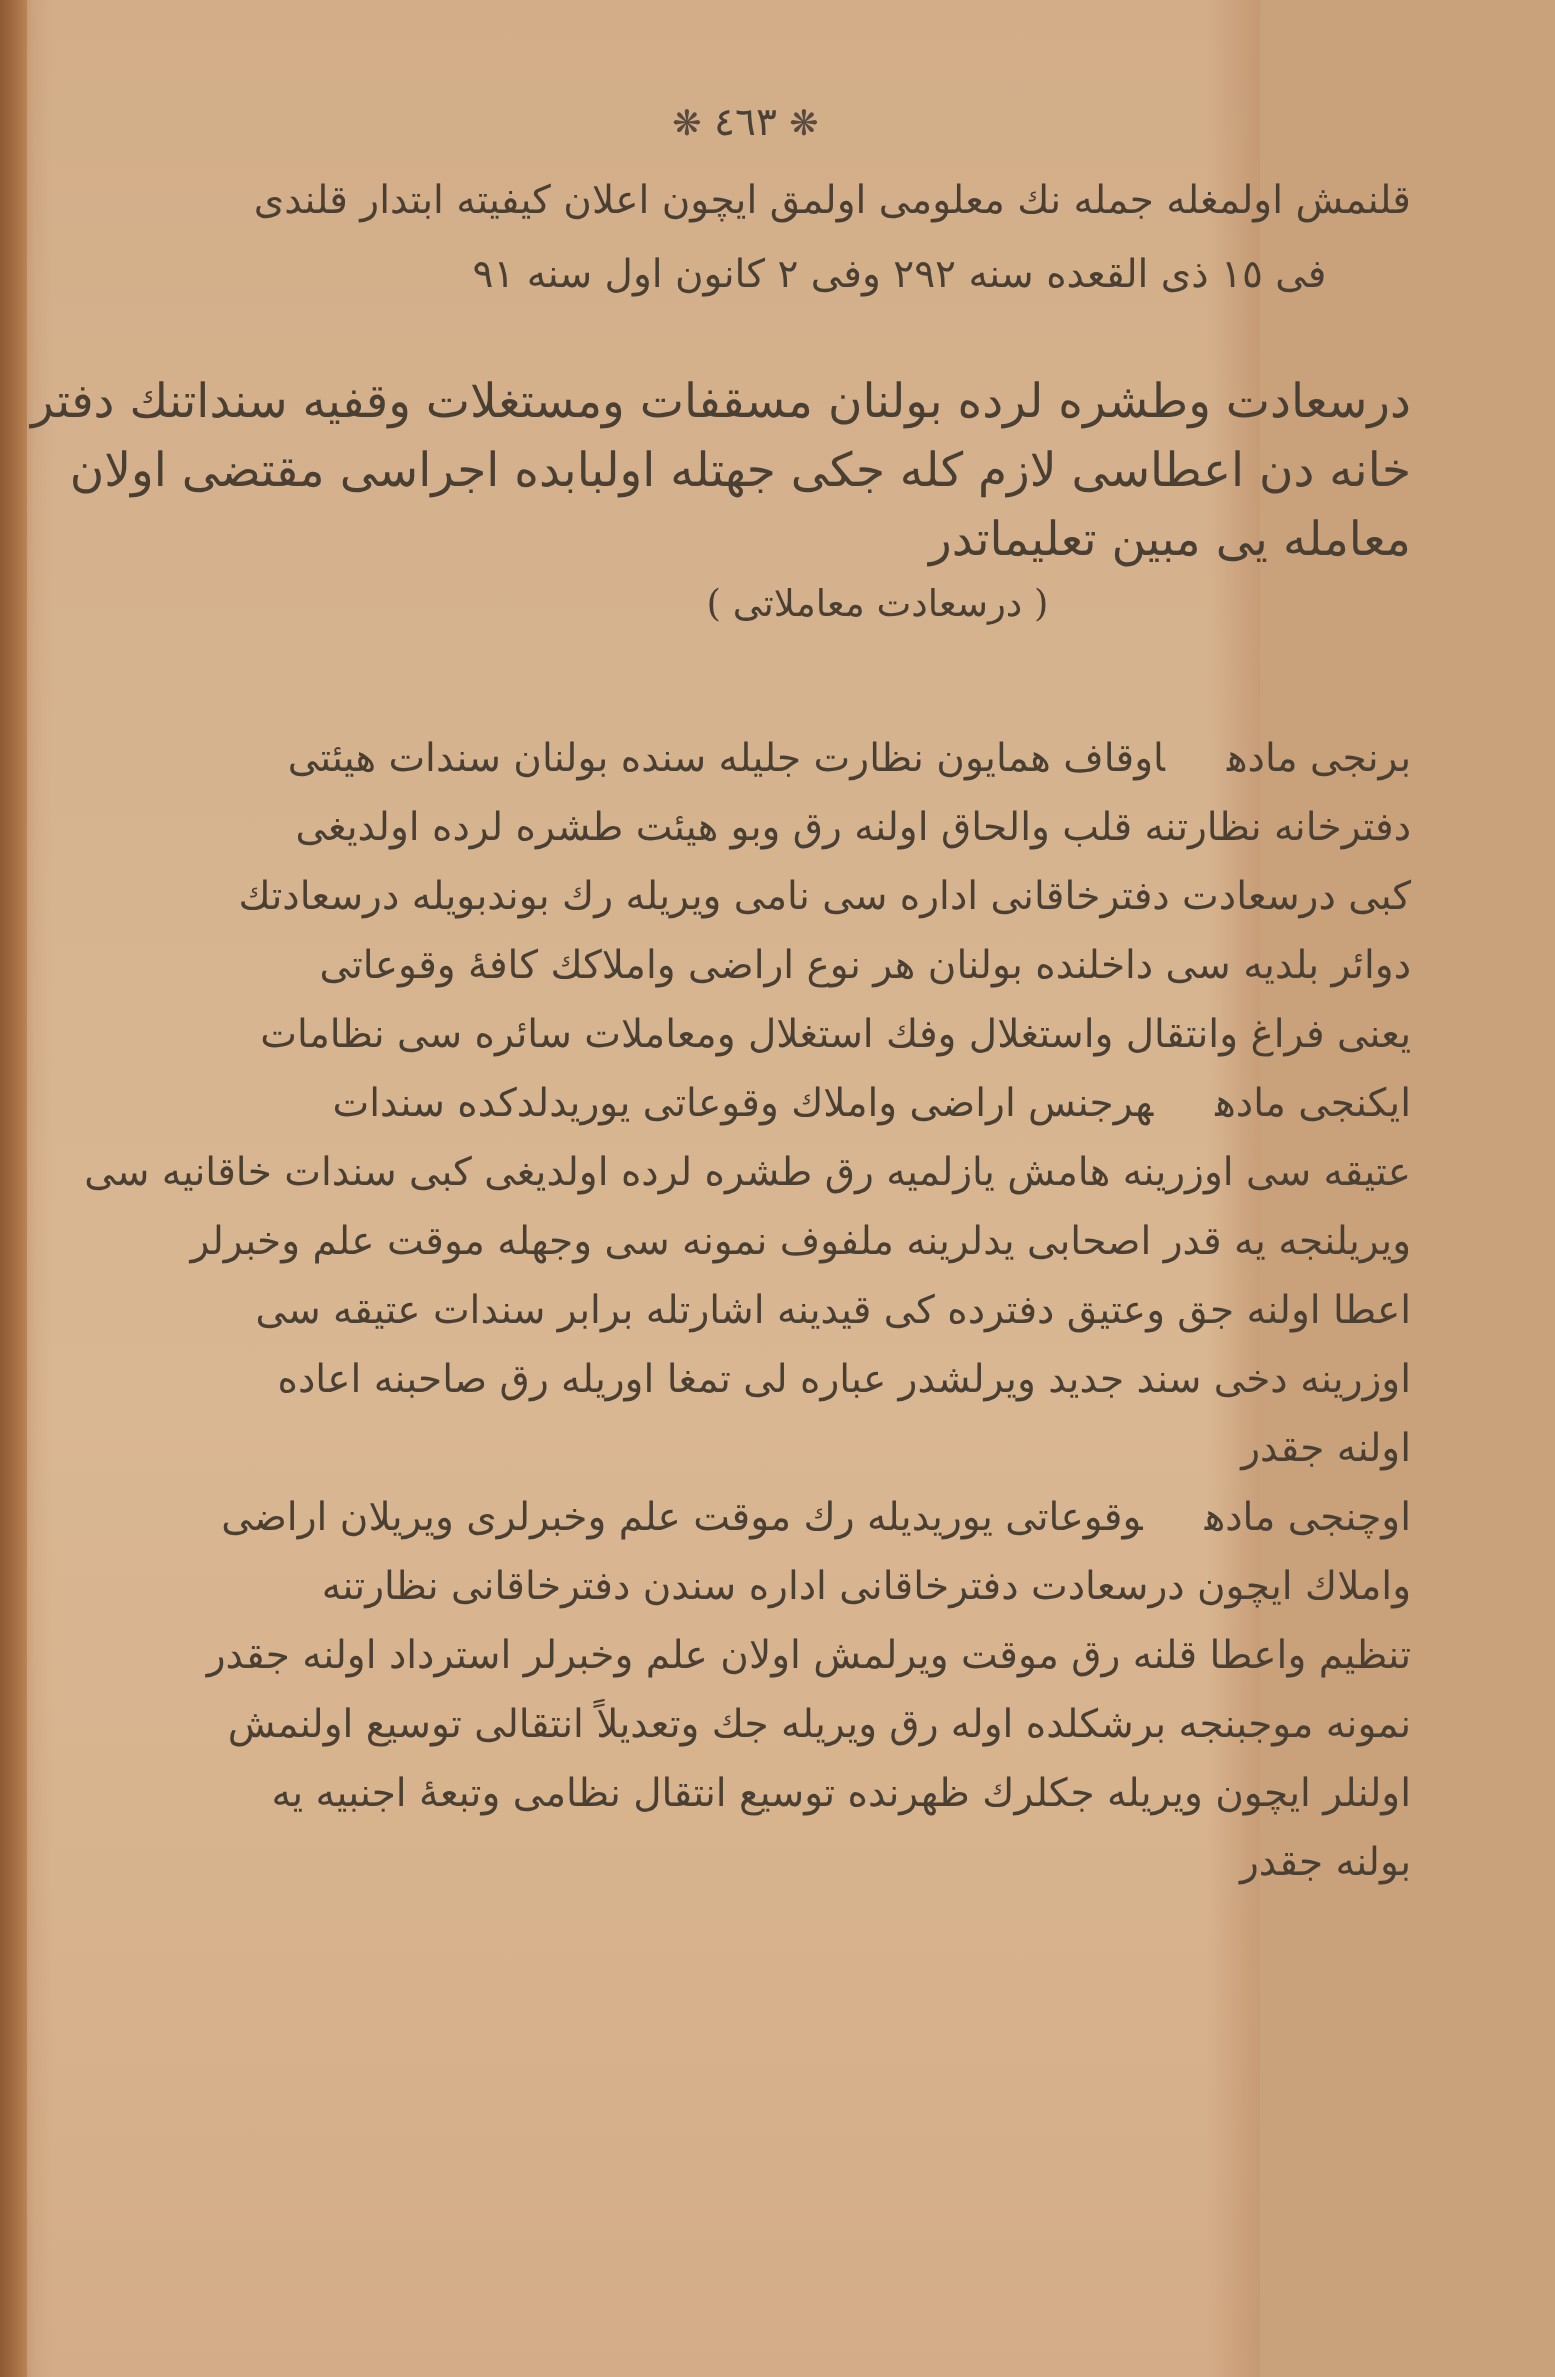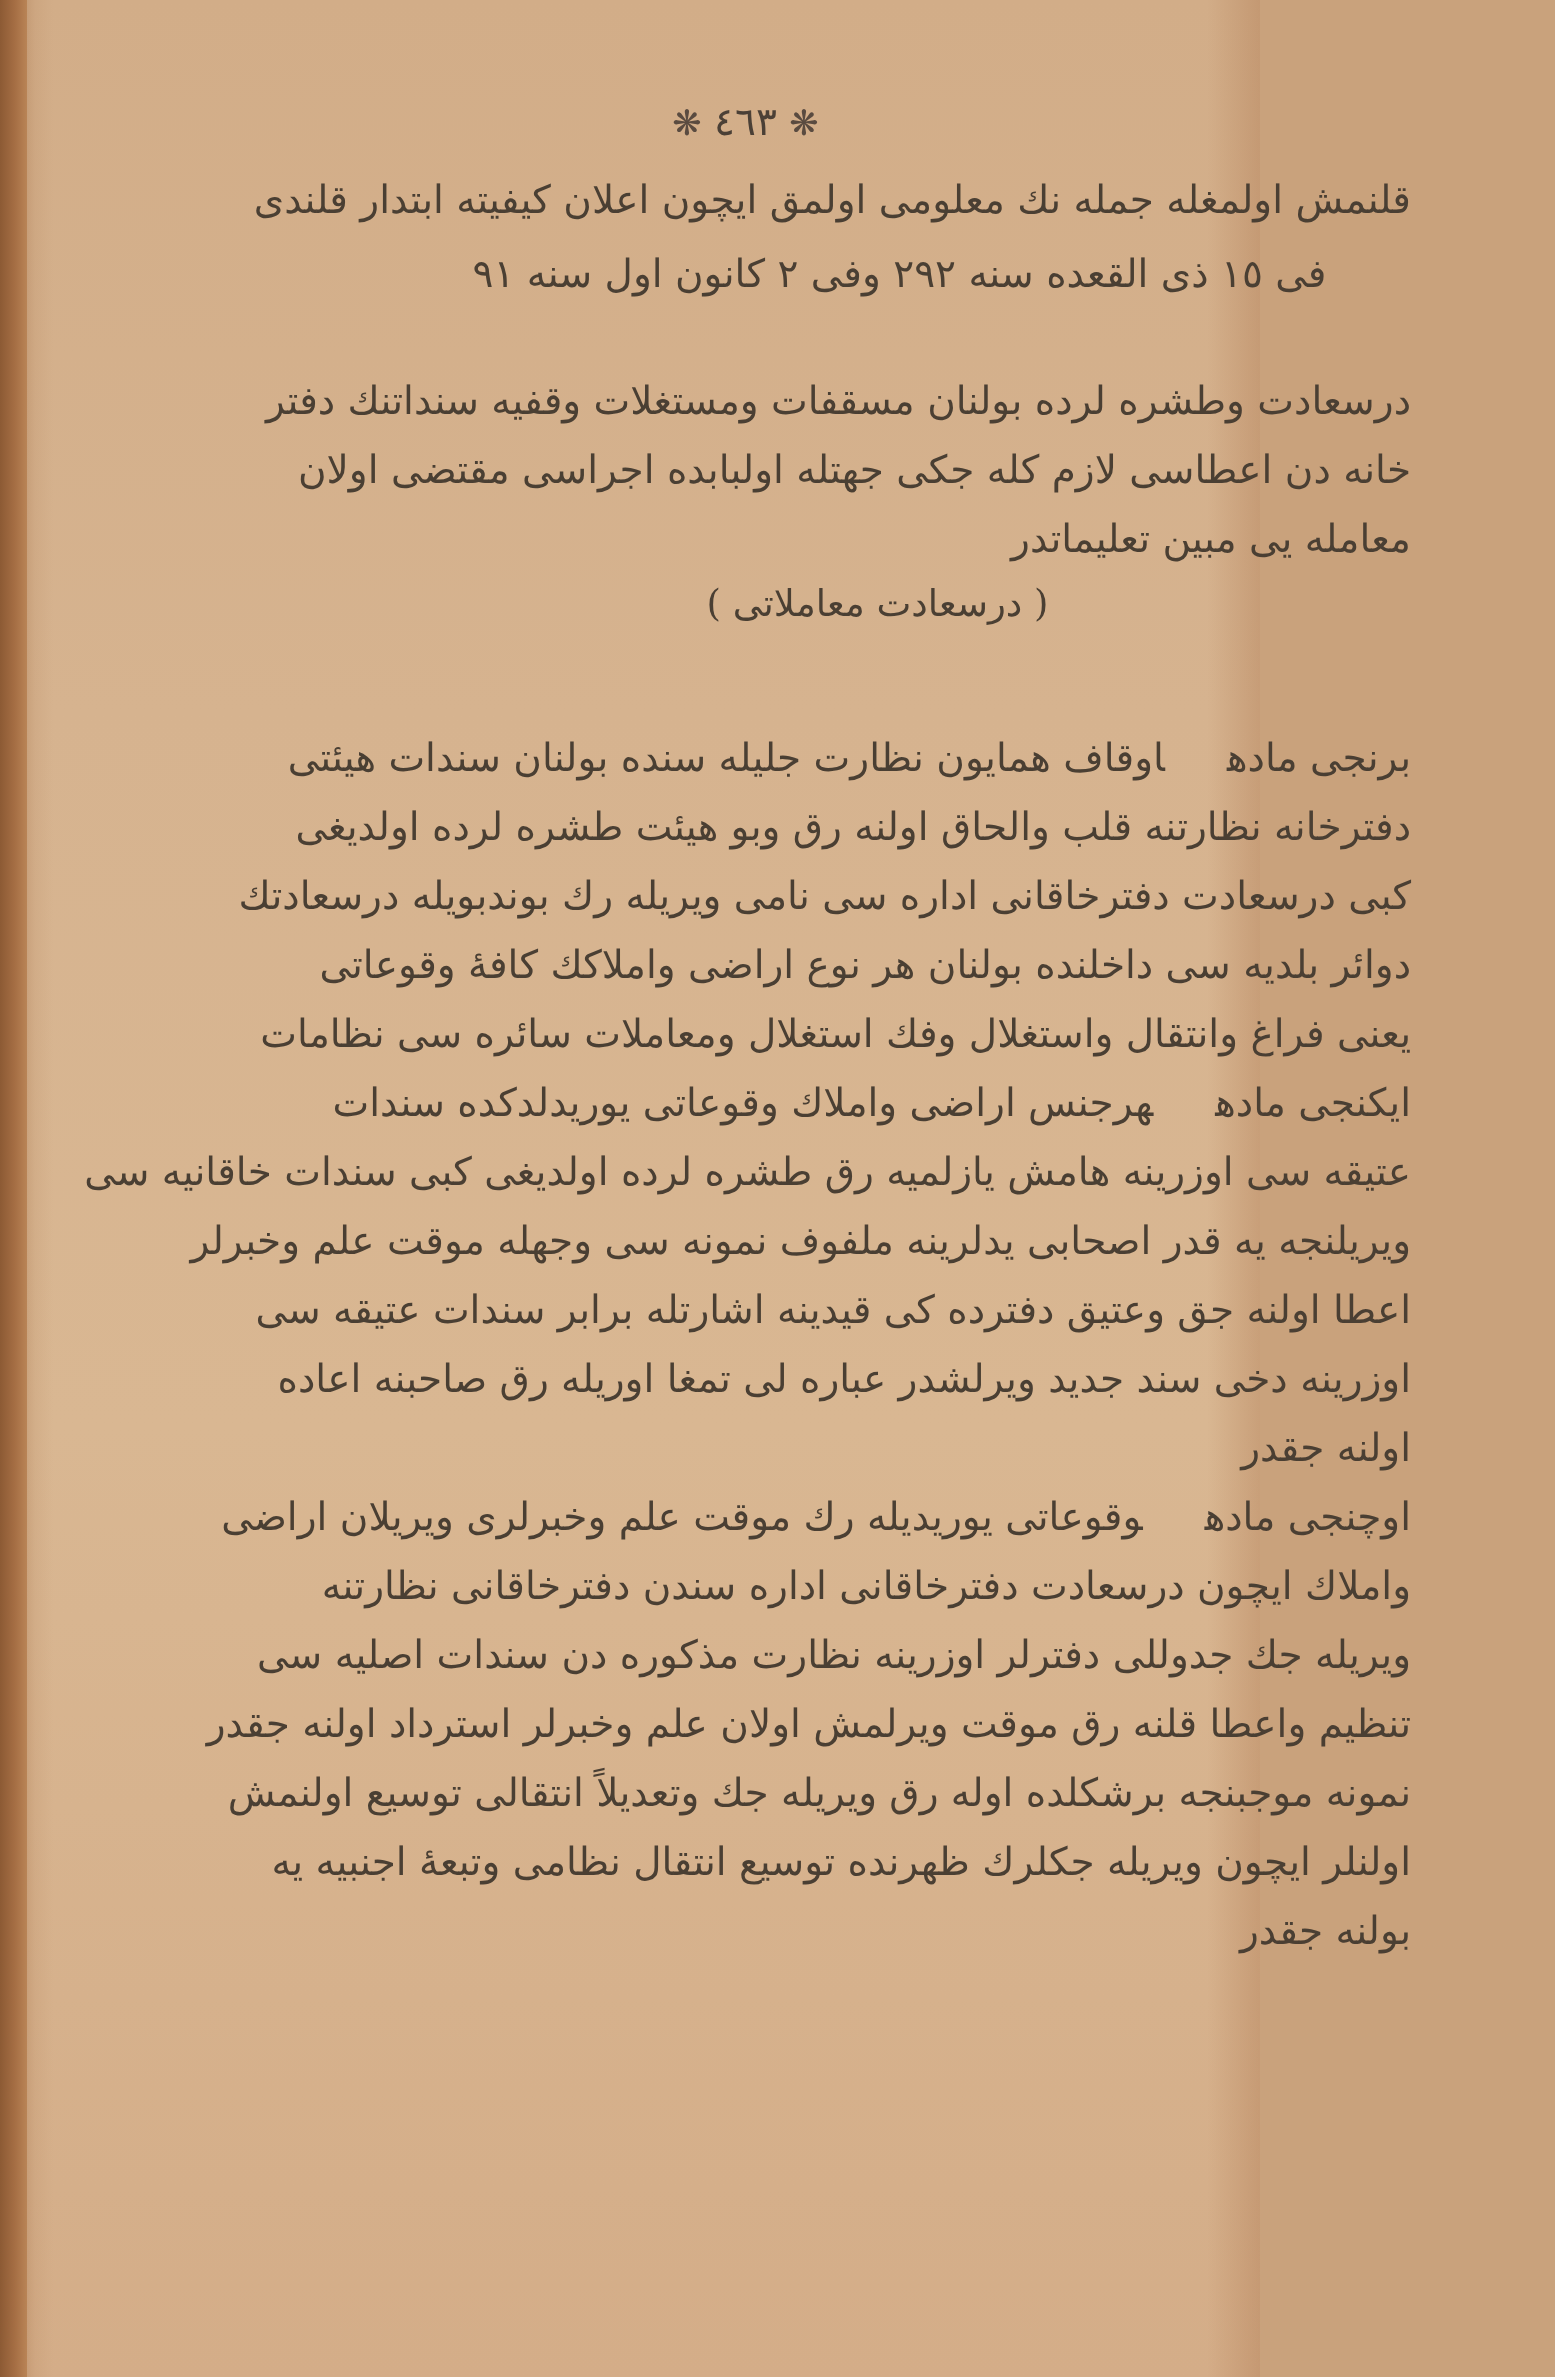--- a/index.html
+++ b/index.html
@@ -63,21 +63,21 @@
     }
     .line {
       display: block;
       white-space: nowrap;
     }
     .intro {
       position: absolute;
       top: 366px;
       right: 0;
       width: 1023px;
-      font-size: 39px;
+      font-size: 47px;
       line-height: 69px;
       text-align: justify;
     }
     .section-heading {
       position: absolute;
       top: 582px;
       left: 0;
       width: 1049px;
       text-align: center;
       font-size: 37px;
@@ -139,21 +139,20 @@
         <span class="line">عتیقه سی اوزرینه هامش یازلمیه رق طشره لرده اولدیغی کبی سندات خاقانیه سی</span>
         <span class="line">ویریلنجه یه قدر اصحابی یدلرینه ملفوف نمونه سی وجهله موقت علم وخبرلر</span>
         <span class="line">اعطا اولنه جق وعتیق دفترده کی قیدینه اشارتله برابر سندات عتیقه سی</span>
         <span class="line">اوزرینه دخی سند جدید ویرلشدر عباره لی تمغا اوریله رق صاحبنه اعاده</span>
         <span class="line last-line">اولنه جقدر</span>
       </div>
 
       <div>
         <span class="line"><span class="article-label">اوچنجی ماده</span><span>وقوعاتی یوریدیله رك موقت علم وخبرلری ویریلان اراضی</span></span>
         <span class="line">واملاك ایچون درسعادت دفترخاقانی اداره سندن دفترخاقانی نظارتنه</span>
-        <span class="line">ویریله جك جدوللی دفترلر اوزرینه نظارت مذکوره دن سندات اصلیه سی</span>
         <span class="line">تنظیم واعطا قلنه رق موقت ویرلمش اولان علم وخبرلر استرداد اولنه جقدر</span>
         <span class="line">نمونه موجبنجه برشکلده اوله رق ویریله جك وتعدیلاً انتقالی توسیع اولنمش</span>
         <span class="line">اولنلر ایچون ویریله جکلرك ظهرنده توسیع انتقال نظامی وتبعهٔ اجنبیه یه</span>
         <span class="line last-line">بولنه جقدر</span>
       </div>
     </div>
 
   </div>
 </div>
 

